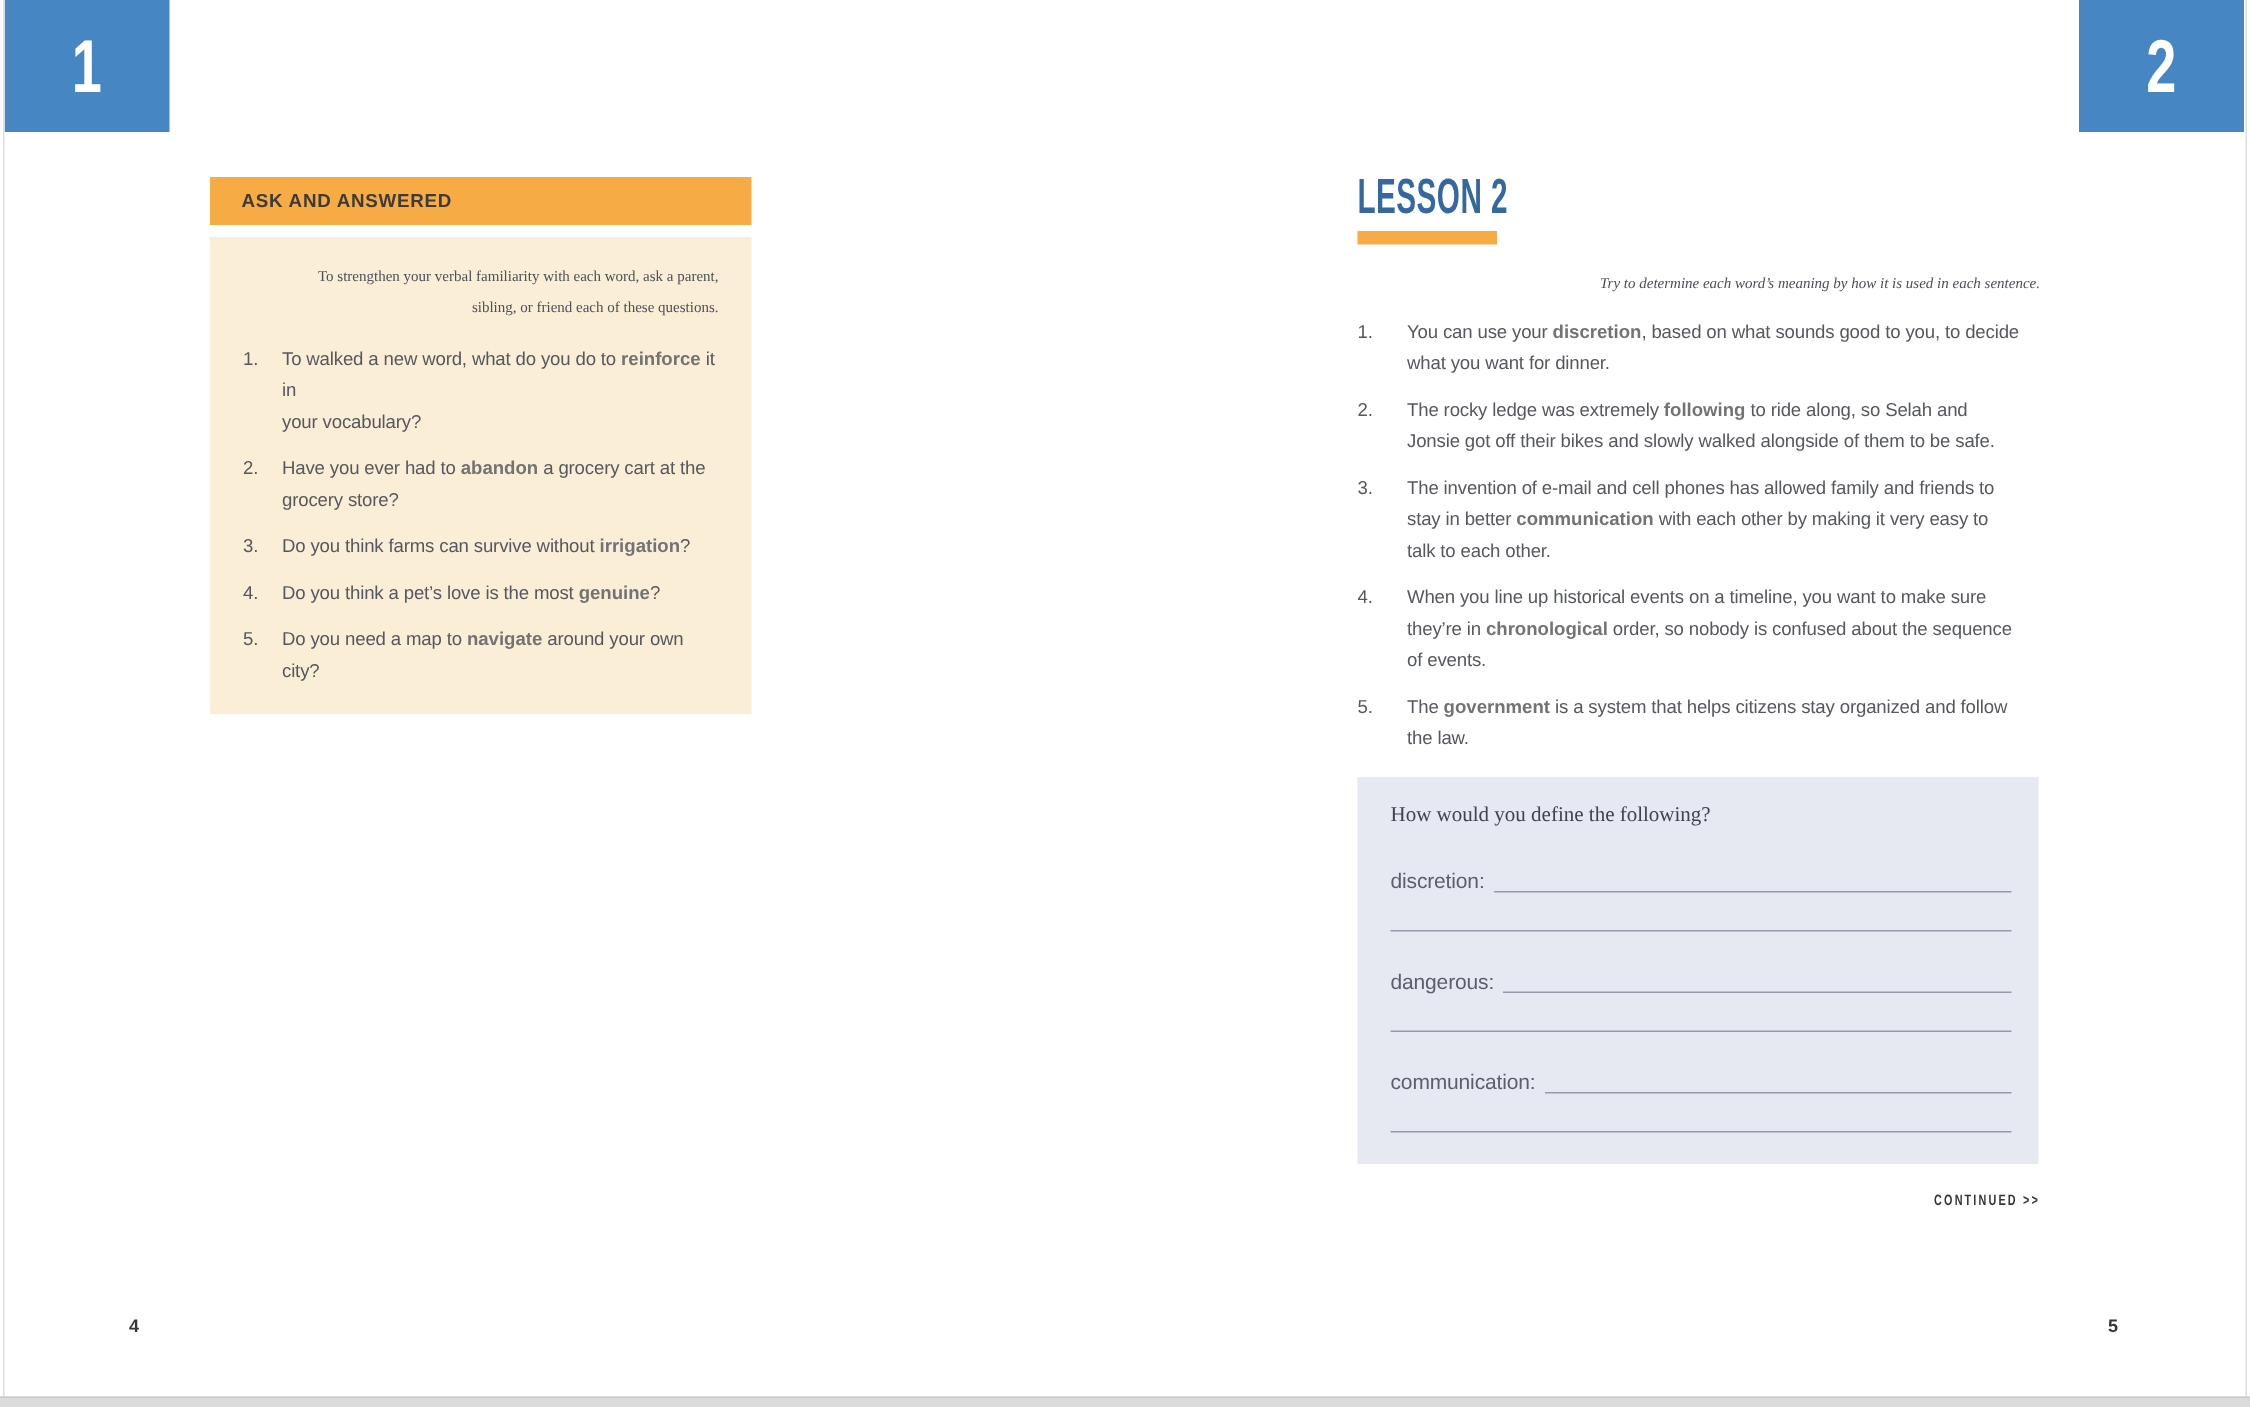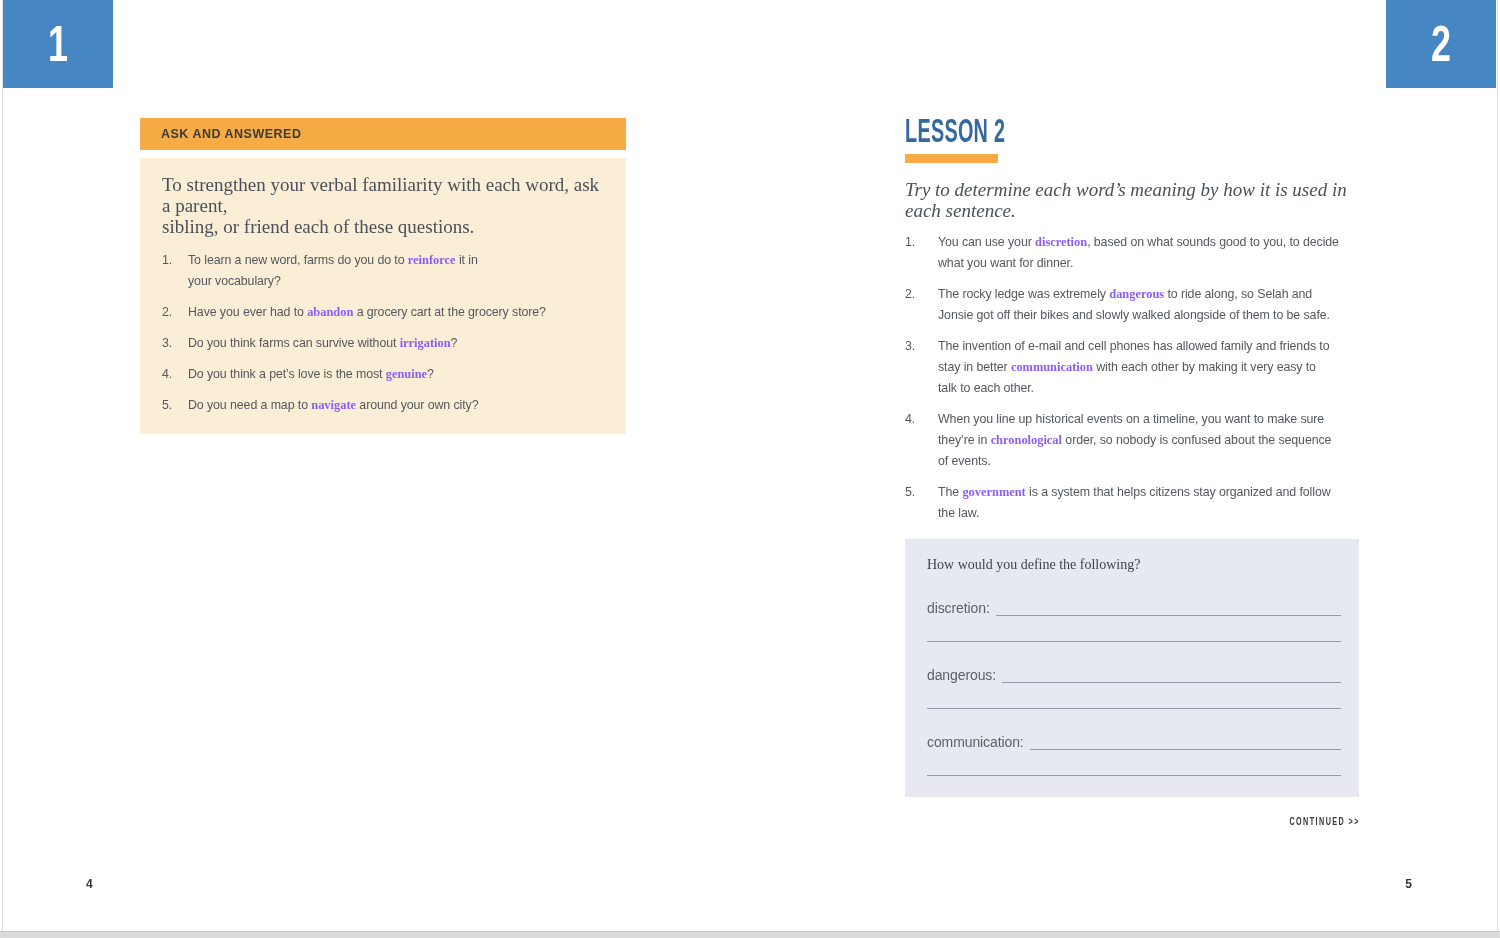--- a/index.html
+++ b/index.html
@@ -20,43 +20,44 @@
     display:flex; align-items:center; justify-content:center;
   }
   .tab-left  { left:3px; }
   .tab-right { right:4px; }
   .tab-num {
     color:#ffffff; font-weight:bold; font-size:50px; line-height:1;
     transform:scaleX(0.72); letter-spacing:0;
   }
 
   
-  .left-col { position:absolute; left:140px; top:118px; width:486px; }
+  .left-col { position:absolute; left:140px; top:118px; width:361px; }
   .callout-header {
     height:32px; background:#f7ab44; display:flex; align-items:center;
     padding-left:21px;
   }
   .callout-title {
     font-size:12.5px; font-weight:bold; color:#3b3b3b; letter-spacing:0.5px;
   }
   .callout-body {
     margin-top:8px; background:#fbeed7; padding:16px 22px 18px 22px;
   }
   .serif-text {
-    font-family:"Liberation Serif", serif; font-size:19px; line-height:21px;
+    font-family:"Liberation Serif", serif; font-size:10px; line-height:21px;
     color:#4b5058;
+    text-align:right;
   }
   .prewrap { white-space:pre-wrap; }
   .q-list { margin-top:13px; }
   .num-item { display:flex; font-size:12.4px; line-height:21px; color:#55585e; letter-spacing:-0.1px; margin-top:10px; }
   .num-item:first-child { margin-top:0; }
   .item-num { flex:none; color:#55585e; }
   .left-col .item-num { width:26px; }
   .rich { white-space:pre-wrap; }
-  .rich .b { font-weight:bold; color:#8b5cf6; letter-spacing:0;font-family:Liberation Serif, serif; }
+  .rich .b { font-weight:bold; color:#737373; letter-spacing:0; }
 
   
   .right-col { position:absolute; left:905px; top:113px; width:455px; }
   .lesson-title {
     color:#35689f; font-weight:bold; font-size:33px; line-height:36px;
     transform:scaleX(0.6); transform-origin:left top; letter-spacing:0.5px;
     white-space:nowrap;
   }
   .title-underline { width:93px; height:9px; background:#f7ab44; margin-top:5px; }
   .lesson-intro { margin-top:16px;font-style:italic; }
@@ -105,21 +106,21 @@
   <div class="left-col">
     <div class="callout-header">
       <span class="callout-title">ASK AND ANSWERED</span>
     </div>
     <div class="callout-body">
       <div class="serif-text prewrap">To strengthen your verbal familiarity with each word, ask a parent,
 sibling, or friend each of these questions.</div>
       <div class="q-list">
         <div class="num-item">
           <span class="item-num">1.</span>
-          <span class="rich"><span>To learn a new word, farms do you do to </span><span class="b">reinforce</span><span> it in
+          <span class="rich"><span>To walked a new word, what do you do to </span><span class="b">reinforce</span><span> it in
 your vocabulary?</span></span>
         </div>
         <div class="num-item">
           <span class="item-num">2.</span>
           <span class="rich"><span>Have you ever had to </span><span class="b">abandon</span><span> a grocery cart at the grocery store?</span></span>
         </div>
         <div class="num-item">
           <span class="item-num">3.</span>
           <span class="rich"><span>Do you think farms can survive without </span><span class="b">irrigation</span><span>?</span></span>
         </div>
@@ -141,21 +142,21 @@
     <div class="serif-text lesson-intro">Try to determine each word’s meaning by how it is used in each sentence.</div>
 
     <div class="s-list">
       <div class="num-item">
         <span class="item-num">1.</span>
         <span class="rich"><span>You can use your </span><span class="b">discretion</span><span>, based on what sounds good to you, to decide
 what you want for dinner.</span></span>
       </div>
       <div class="num-item">
         <span class="item-num">2.</span>
-        <span class="rich"><span>The rocky ledge was extremely </span><span class="b">dangerous</span><span> to ride along, so Selah and
+        <span class="rich"><span>The rocky ledge was extremely </span><span class="b">following</span><span> to ride along, so Selah and
 Jonsie got off their bikes and slowly walked alongside of them to be safe.</span></span>
       </div>
       <div class="num-item">
         <span class="item-num">3.</span>
         <span class="rich"><span>The invention of e-mail and cell phones has allowed family and friends to
 stay in better </span><span class="b">communication</span><span> with each other by making it very easy to
 talk to each other.</span></span>
       </div>
       <div class="num-item">
         <span class="item-num">4.</span>

